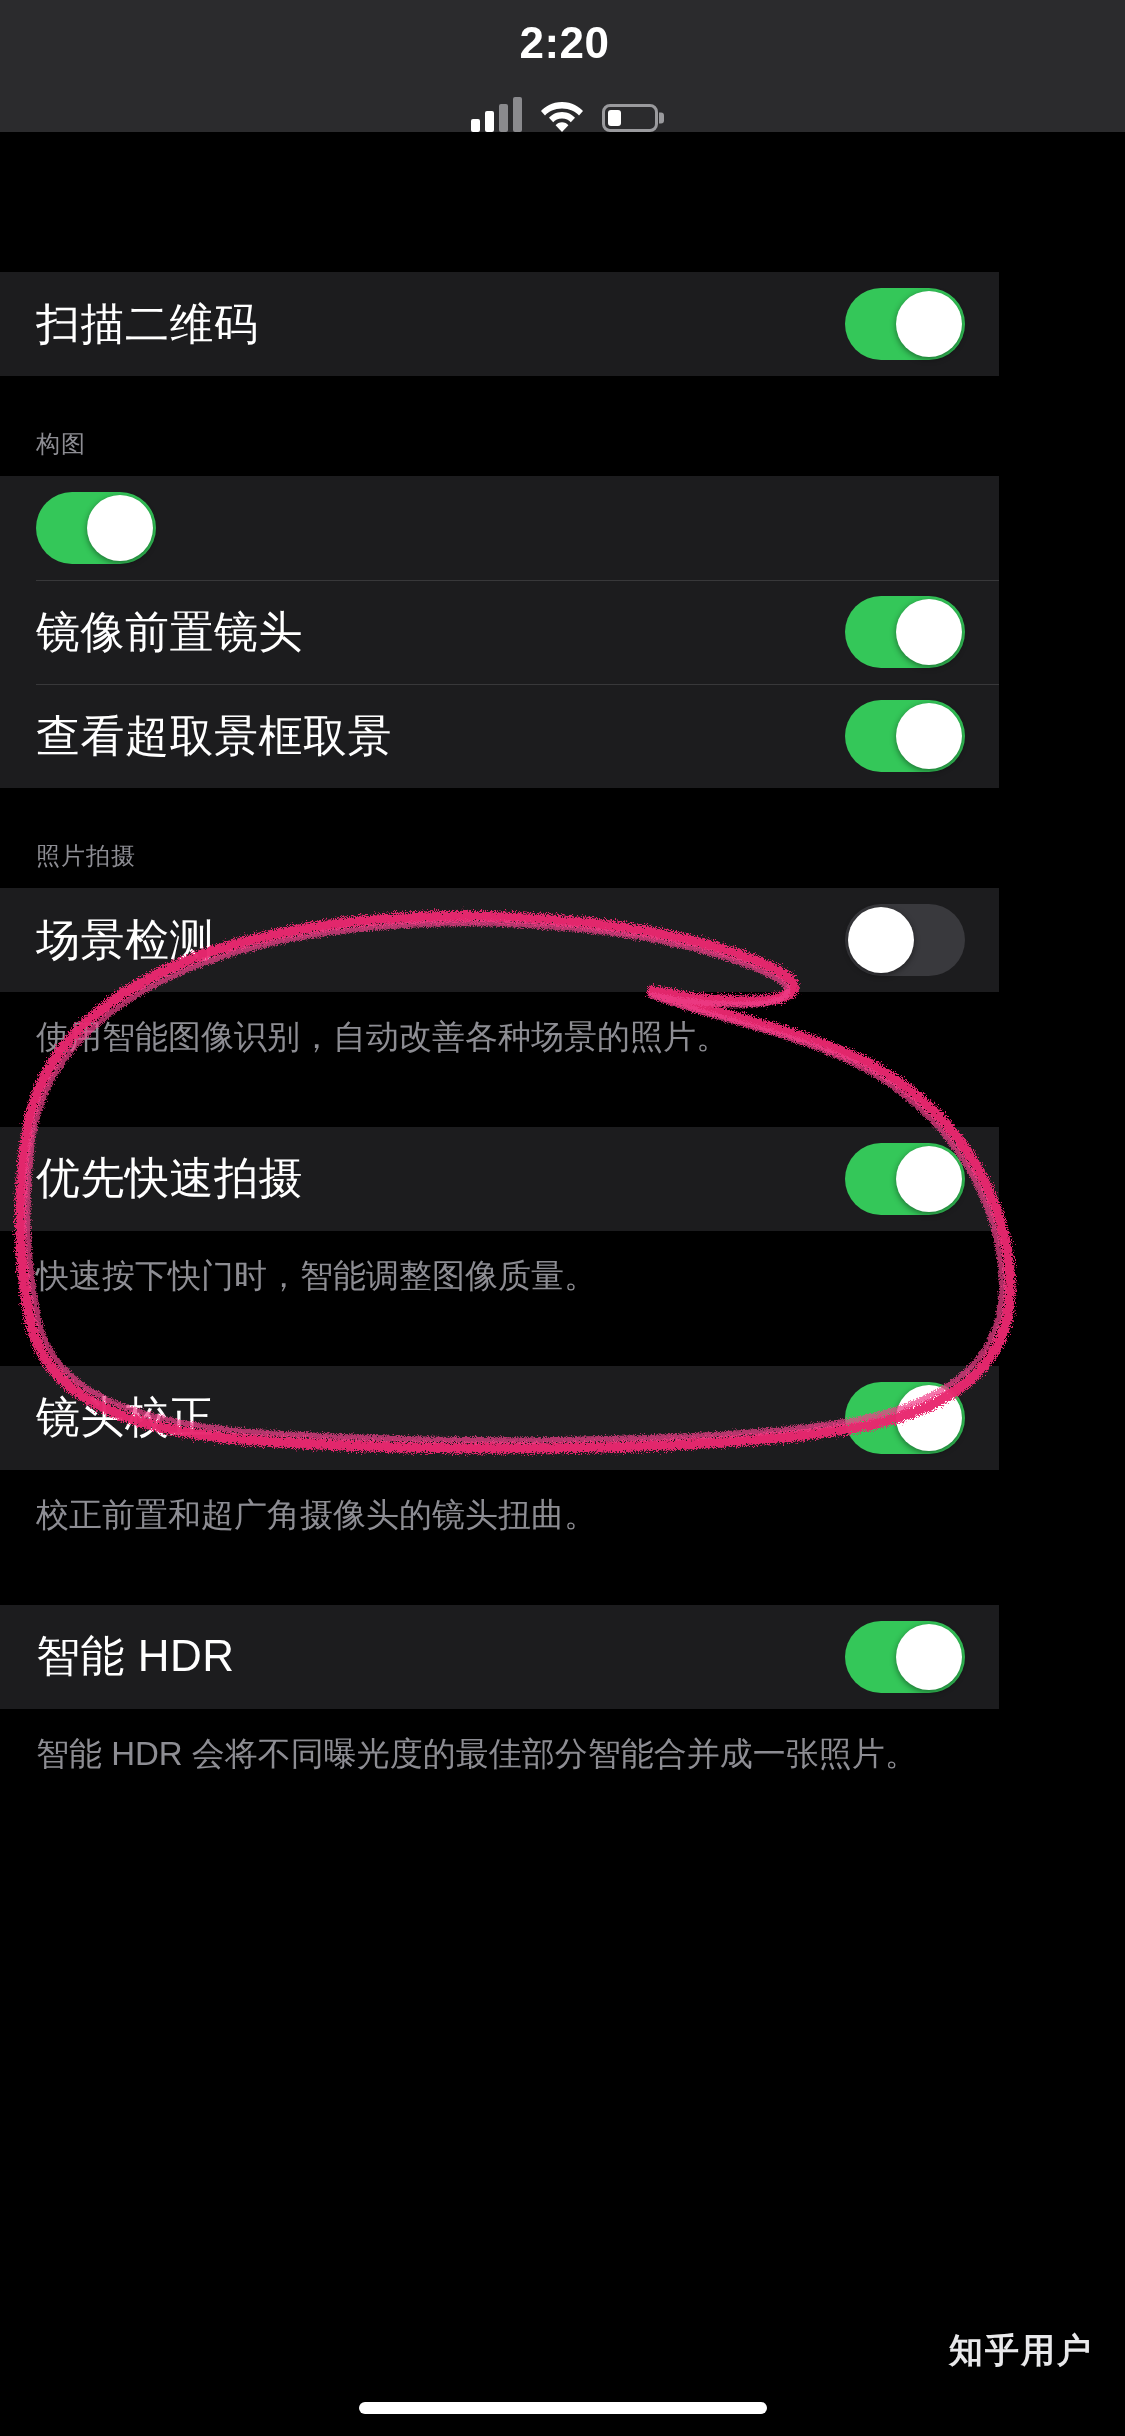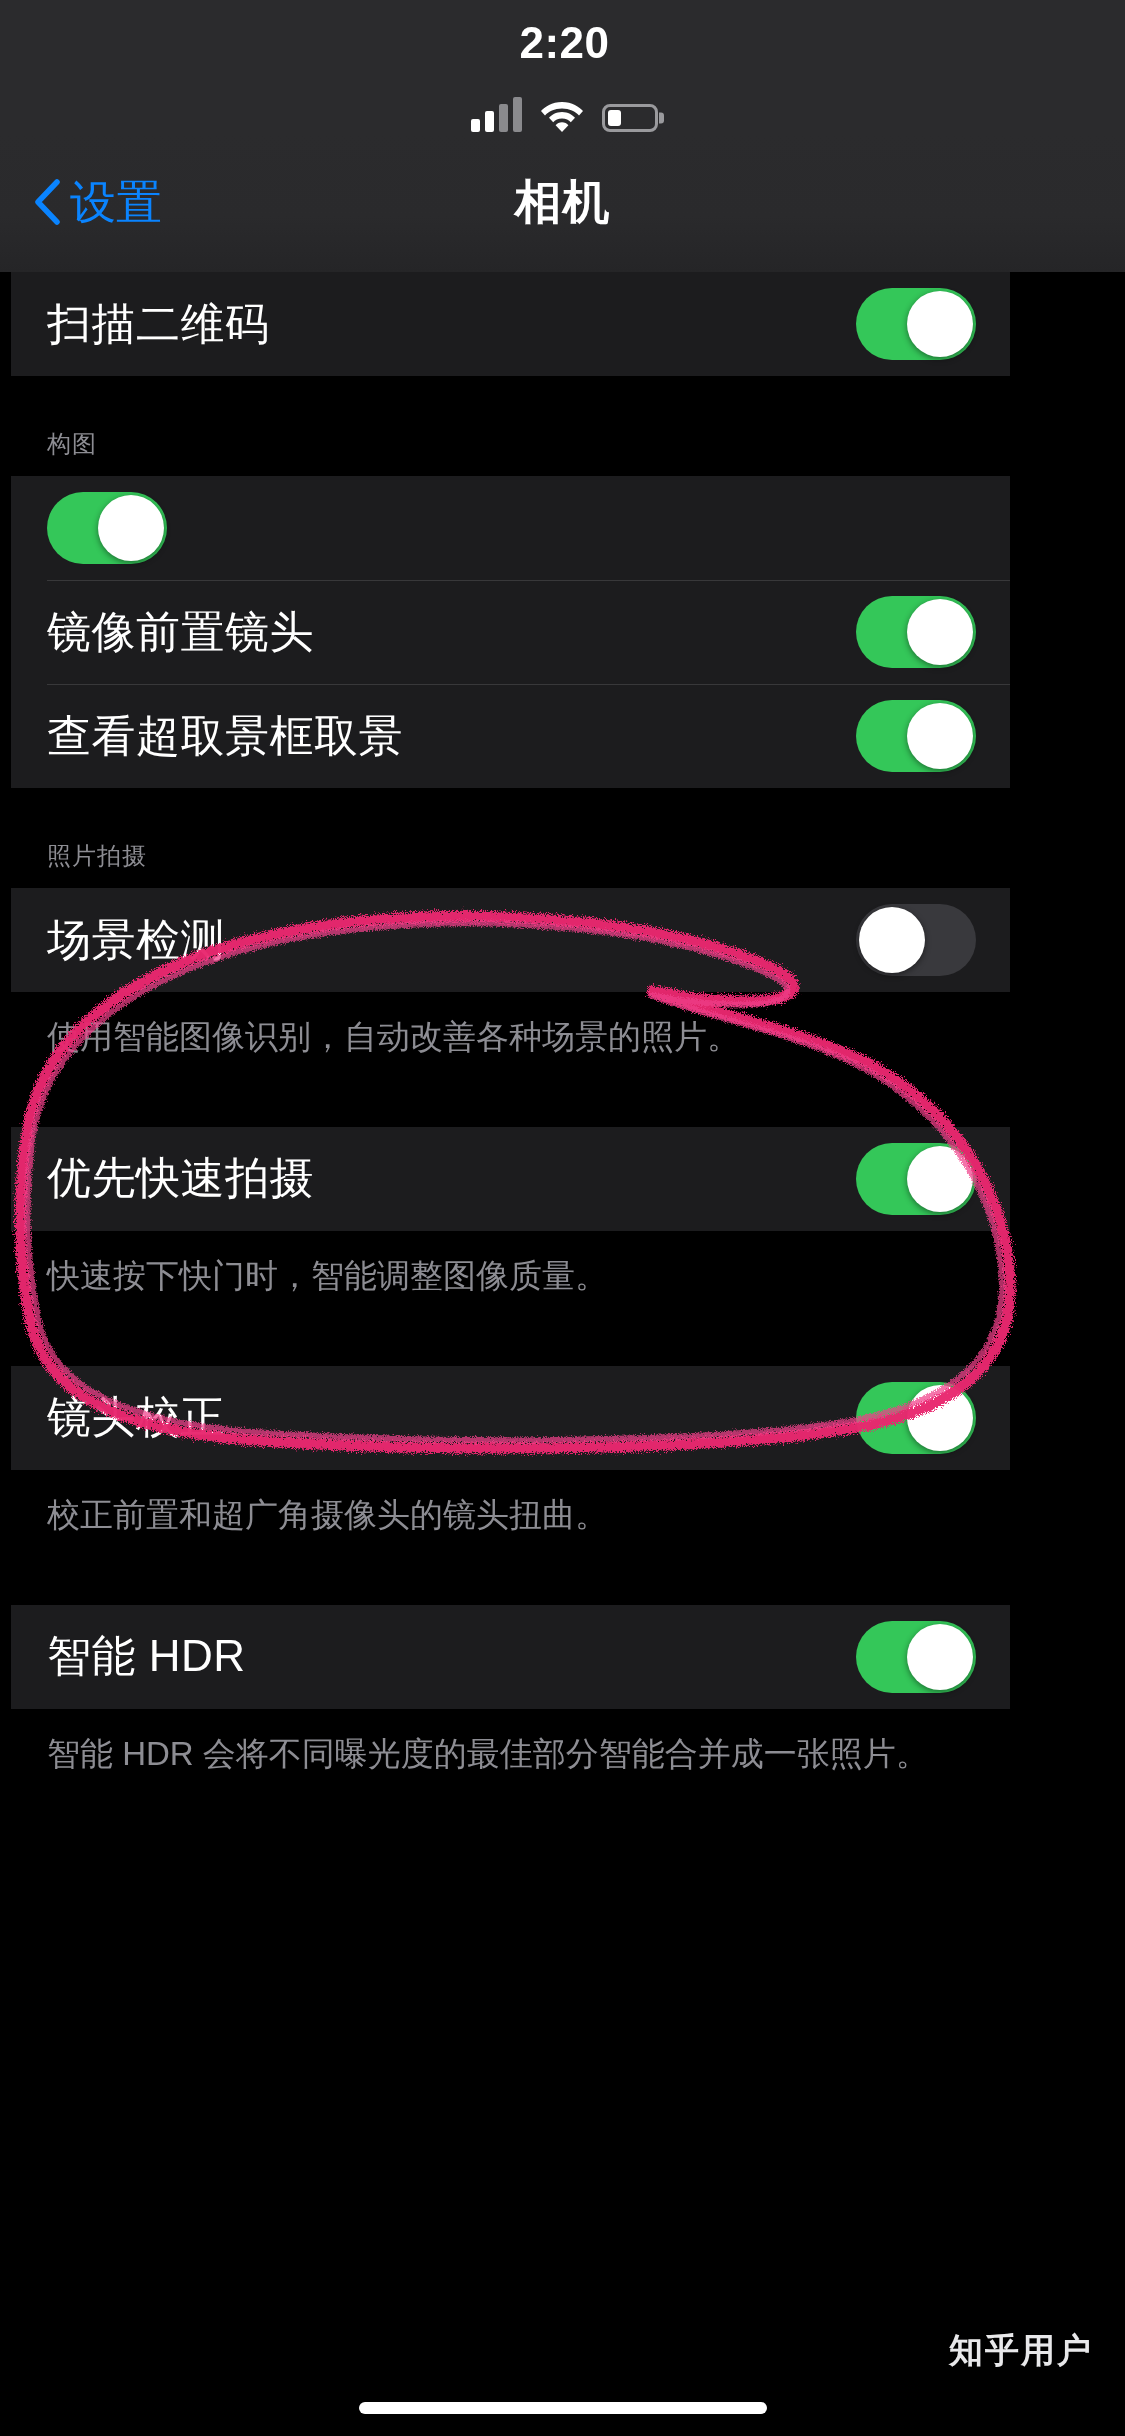--- a/index.html
+++ b/index.html
@@ -67,21 +67,21 @@
     color:#0a84ff; cursor:pointer;
   }
   .nav-chevron { width:26px; height:46px; display:block; }
   .nav-back-label { font-size:46px; color:#0a84ff; line-height:1; }
   .nav-title {
     width:100%; text-align:center; color:#fff;
     font-size:47px; font-weight:600; letter-spacing:1px;
   }
 
   
-  .list { position:absolute; top:272px; left:11px; width:999px; }
+  .list { position:absolute; top:272px; left:0; width:999px; }
   .group { background:#1c1c1e; }
   .row {
     position:relative; height:104px;
     display:flex; align-items:center;
     padding:0 34px 0 36px;
     background:#1c1c1e;
   }
   .row + .row::before {
     content:""; position:absolute; top:0; left:36px; right:0;
     height:1px; background:#38383a;
@@ -161,29 +161,20 @@
           <path d="M22 14 C16 14 11.5 16.8 9 19.8 l4.2 4.5 C15 22 18.2 20.4 22 20.4 S29 22 30.8 24.3 L35 19.8 C32.5 16.8 28 14 22 14 Z" fill="#ffffff"></path>
           <path d="M22 24.2 c-2.6 0-4.9 1.2-6.4 3 L22 34 l6.4-6.8 c-1.5-1.8-3.8-3-6.4-3 Z" fill="#ffffff"></path>
         </svg>
       </div>
       <div class="battery">
         <div class="fill" style="width:30%"></div>
       </div>
     </div>
   </div>
 
-  <div class="navbar">
-    <div class="nav-back">
-      <svg class="nav-chevron" viewBox="0 0 26 46" aria-hidden="true">
-        <path d="M23 3 L4 23 L23 43" stroke="#0a84ff" stroke-width="5.5" fill="none" stroke-linecap="round" stroke-linejoin="round"></path>
-      </svg>
-      <span class="nav-back-label">设置</span>
-    </div>
-    <div class="nav-title">相机</div>
-  </div>
 
   <div class="list">
 
     <div class="group">
       <div class="row">
         <span class="row-label">扫描二维码</span>
         <span class="switch">
             <span class="knob"></span>
           </span>
       </div>

